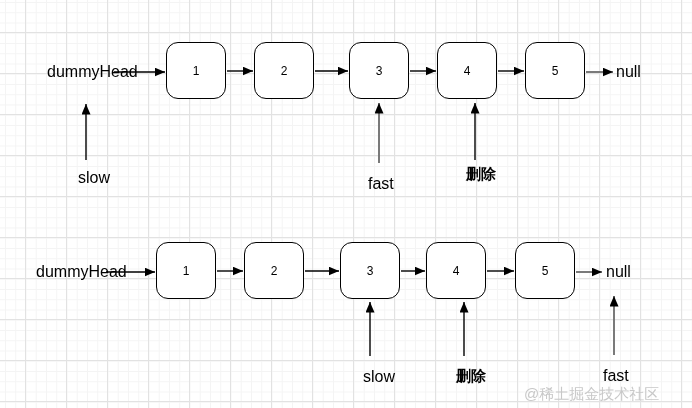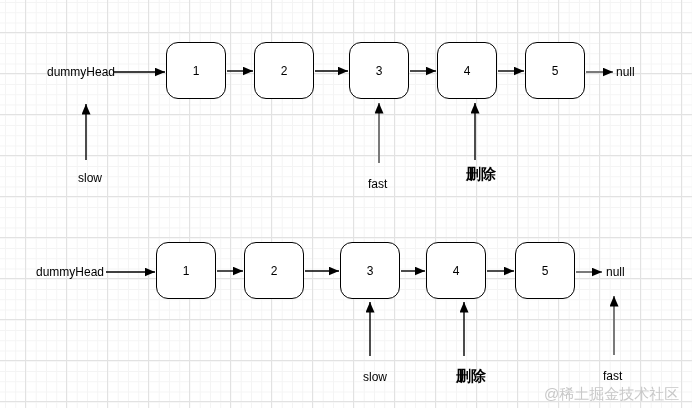--- a/index.html
+++ b/index.html
@@ -38,33 +38,33 @@
     border-radius: 12px;
     background: #ffffff;
     display: flex;
     align-items: center;
     justify-content: center;
     font-size: 12px;
     color: #000000;
   }
   .lbl {
     position: absolute;
-    font-size: 12px;
+    font-size: 16px;
     line-height: 14px;
     color: #000000;
     white-space: nowrap;
   }
   .lbl-cn {
     font-size: 15px;
     line-height: 16px;
     font-weight: bold;
   }
   .watermark {
     position: absolute;
-    left: 544px;
+    left: 524px;
     top: 385px;
     font-size: 15px;
     line-height: 17px;
     color: #c8c8c8;
     white-space: nowrap;
   }
   
   .t-n0 { left: 166px; top: 42px; }
   .t-n1 { left: 254px; top: 42px; }
   .t-n2 { left: 349px; top: 42px; }

